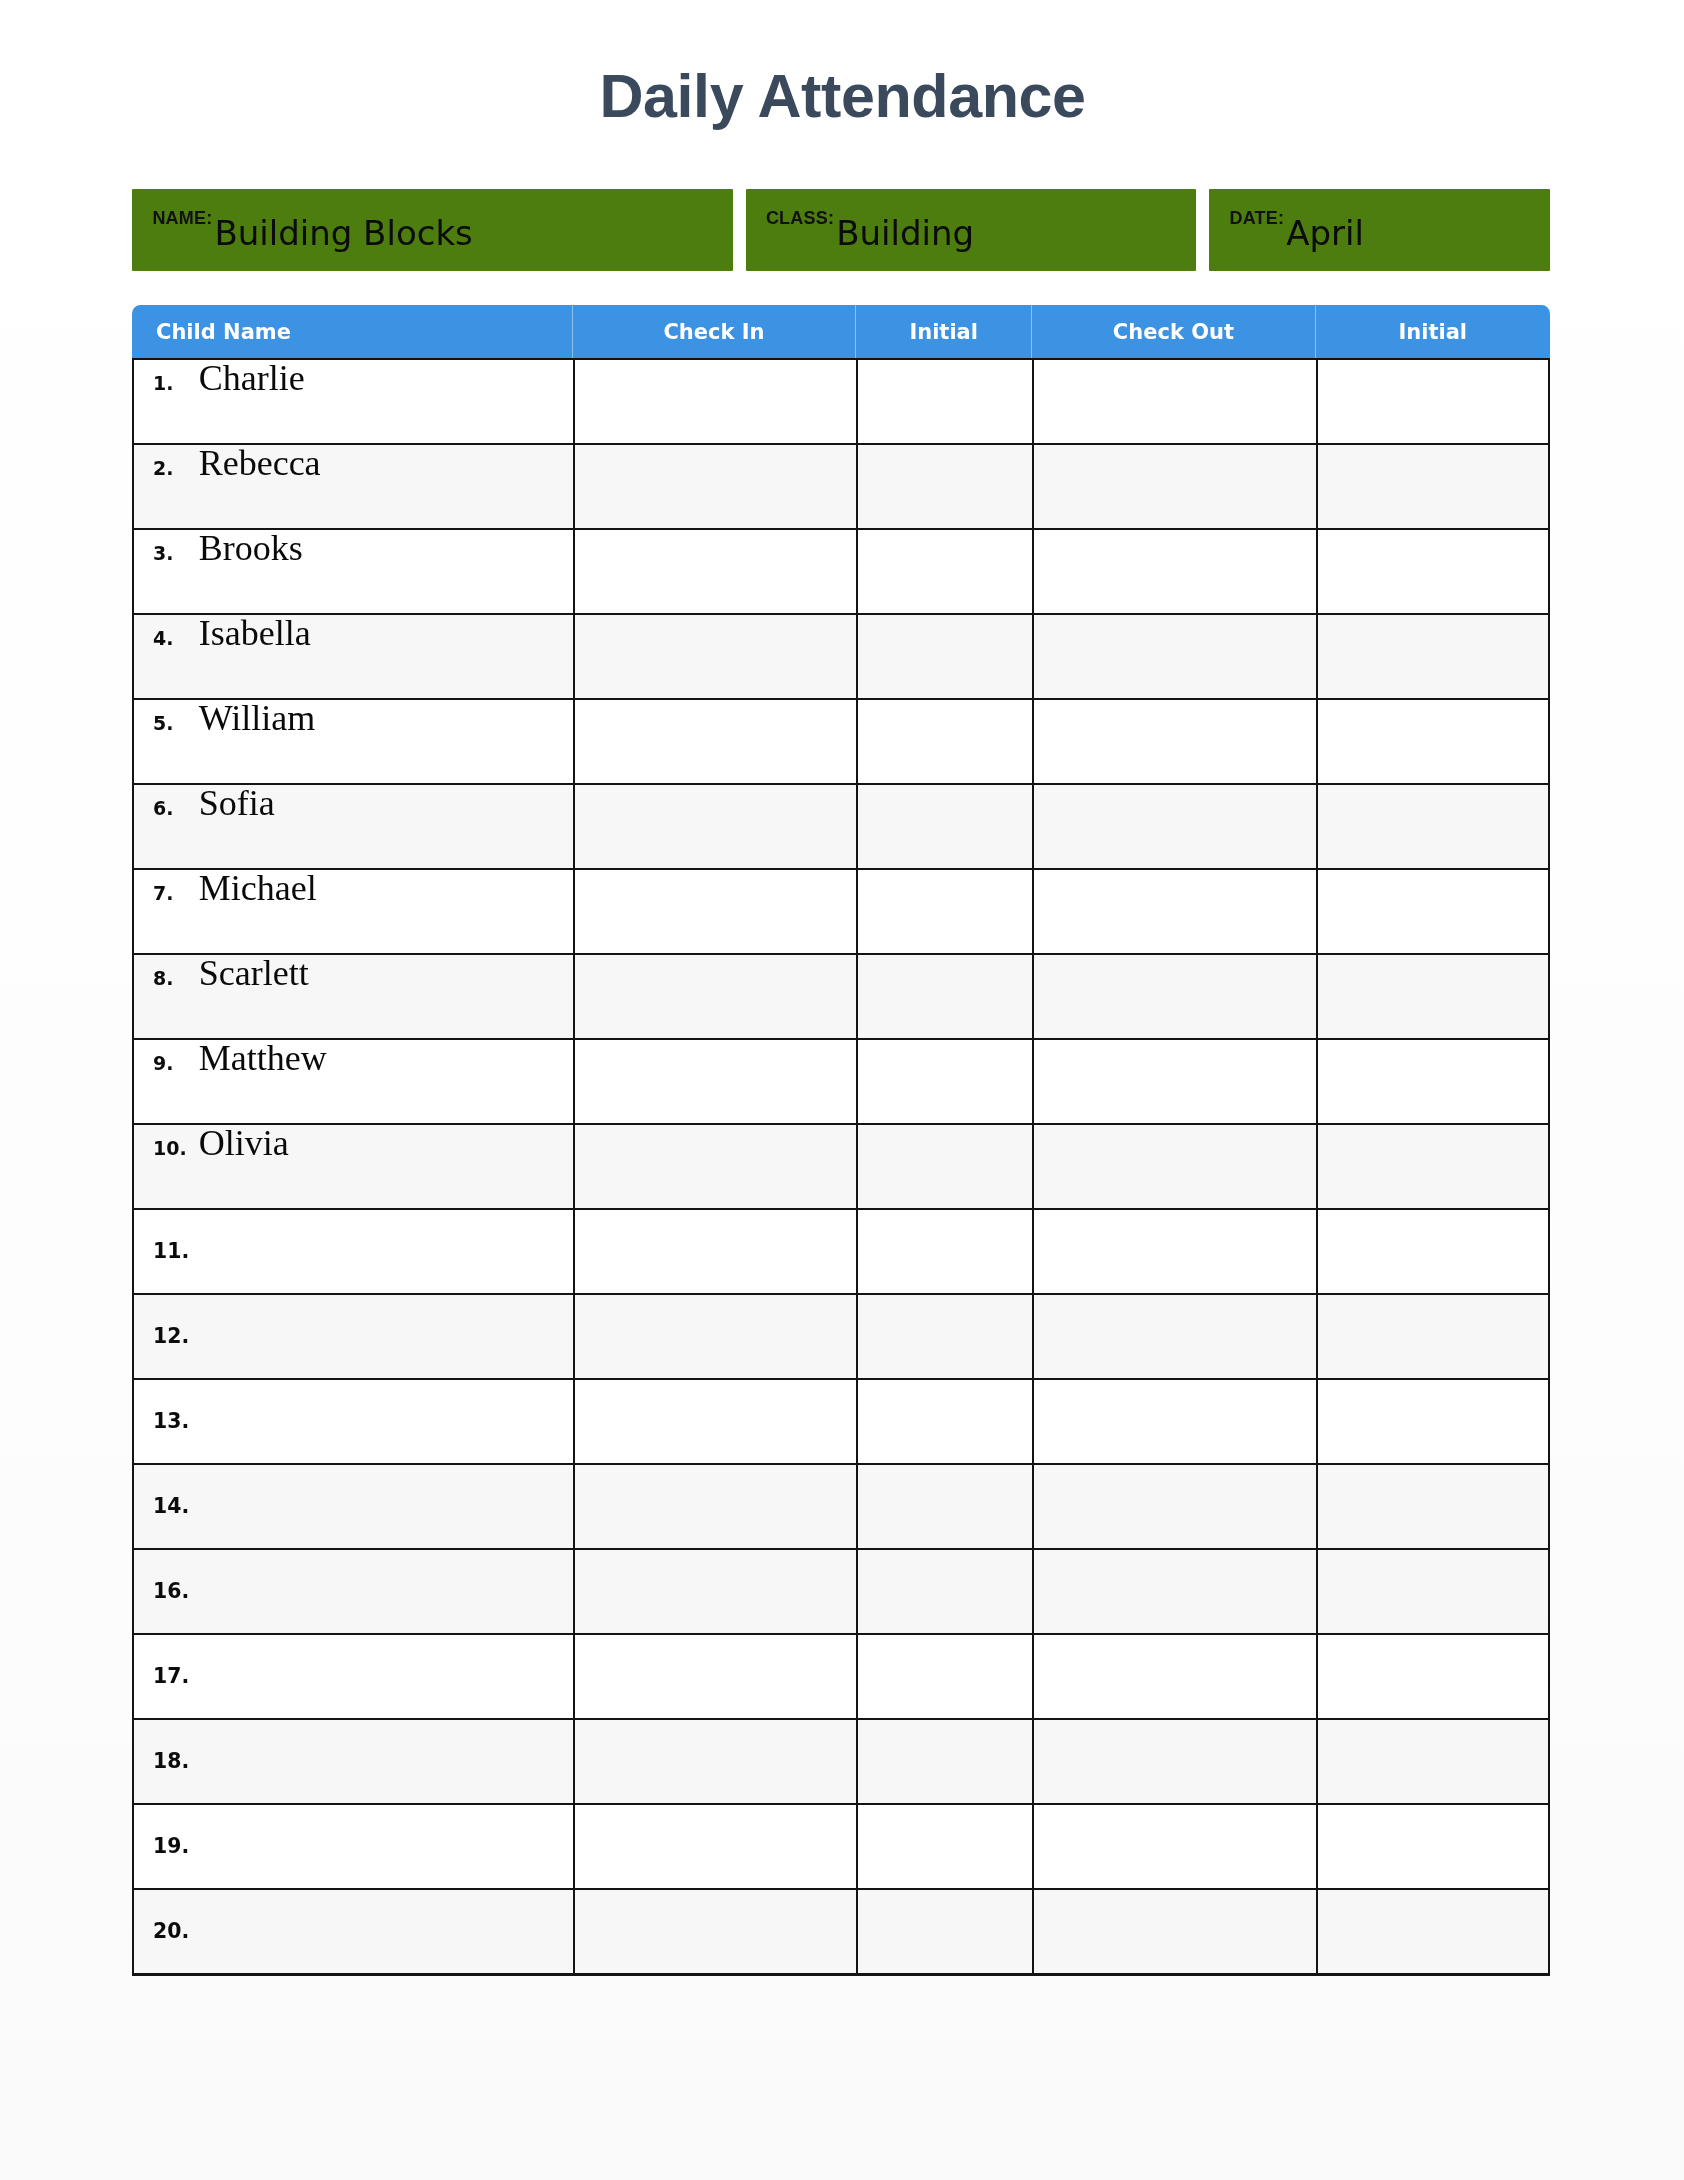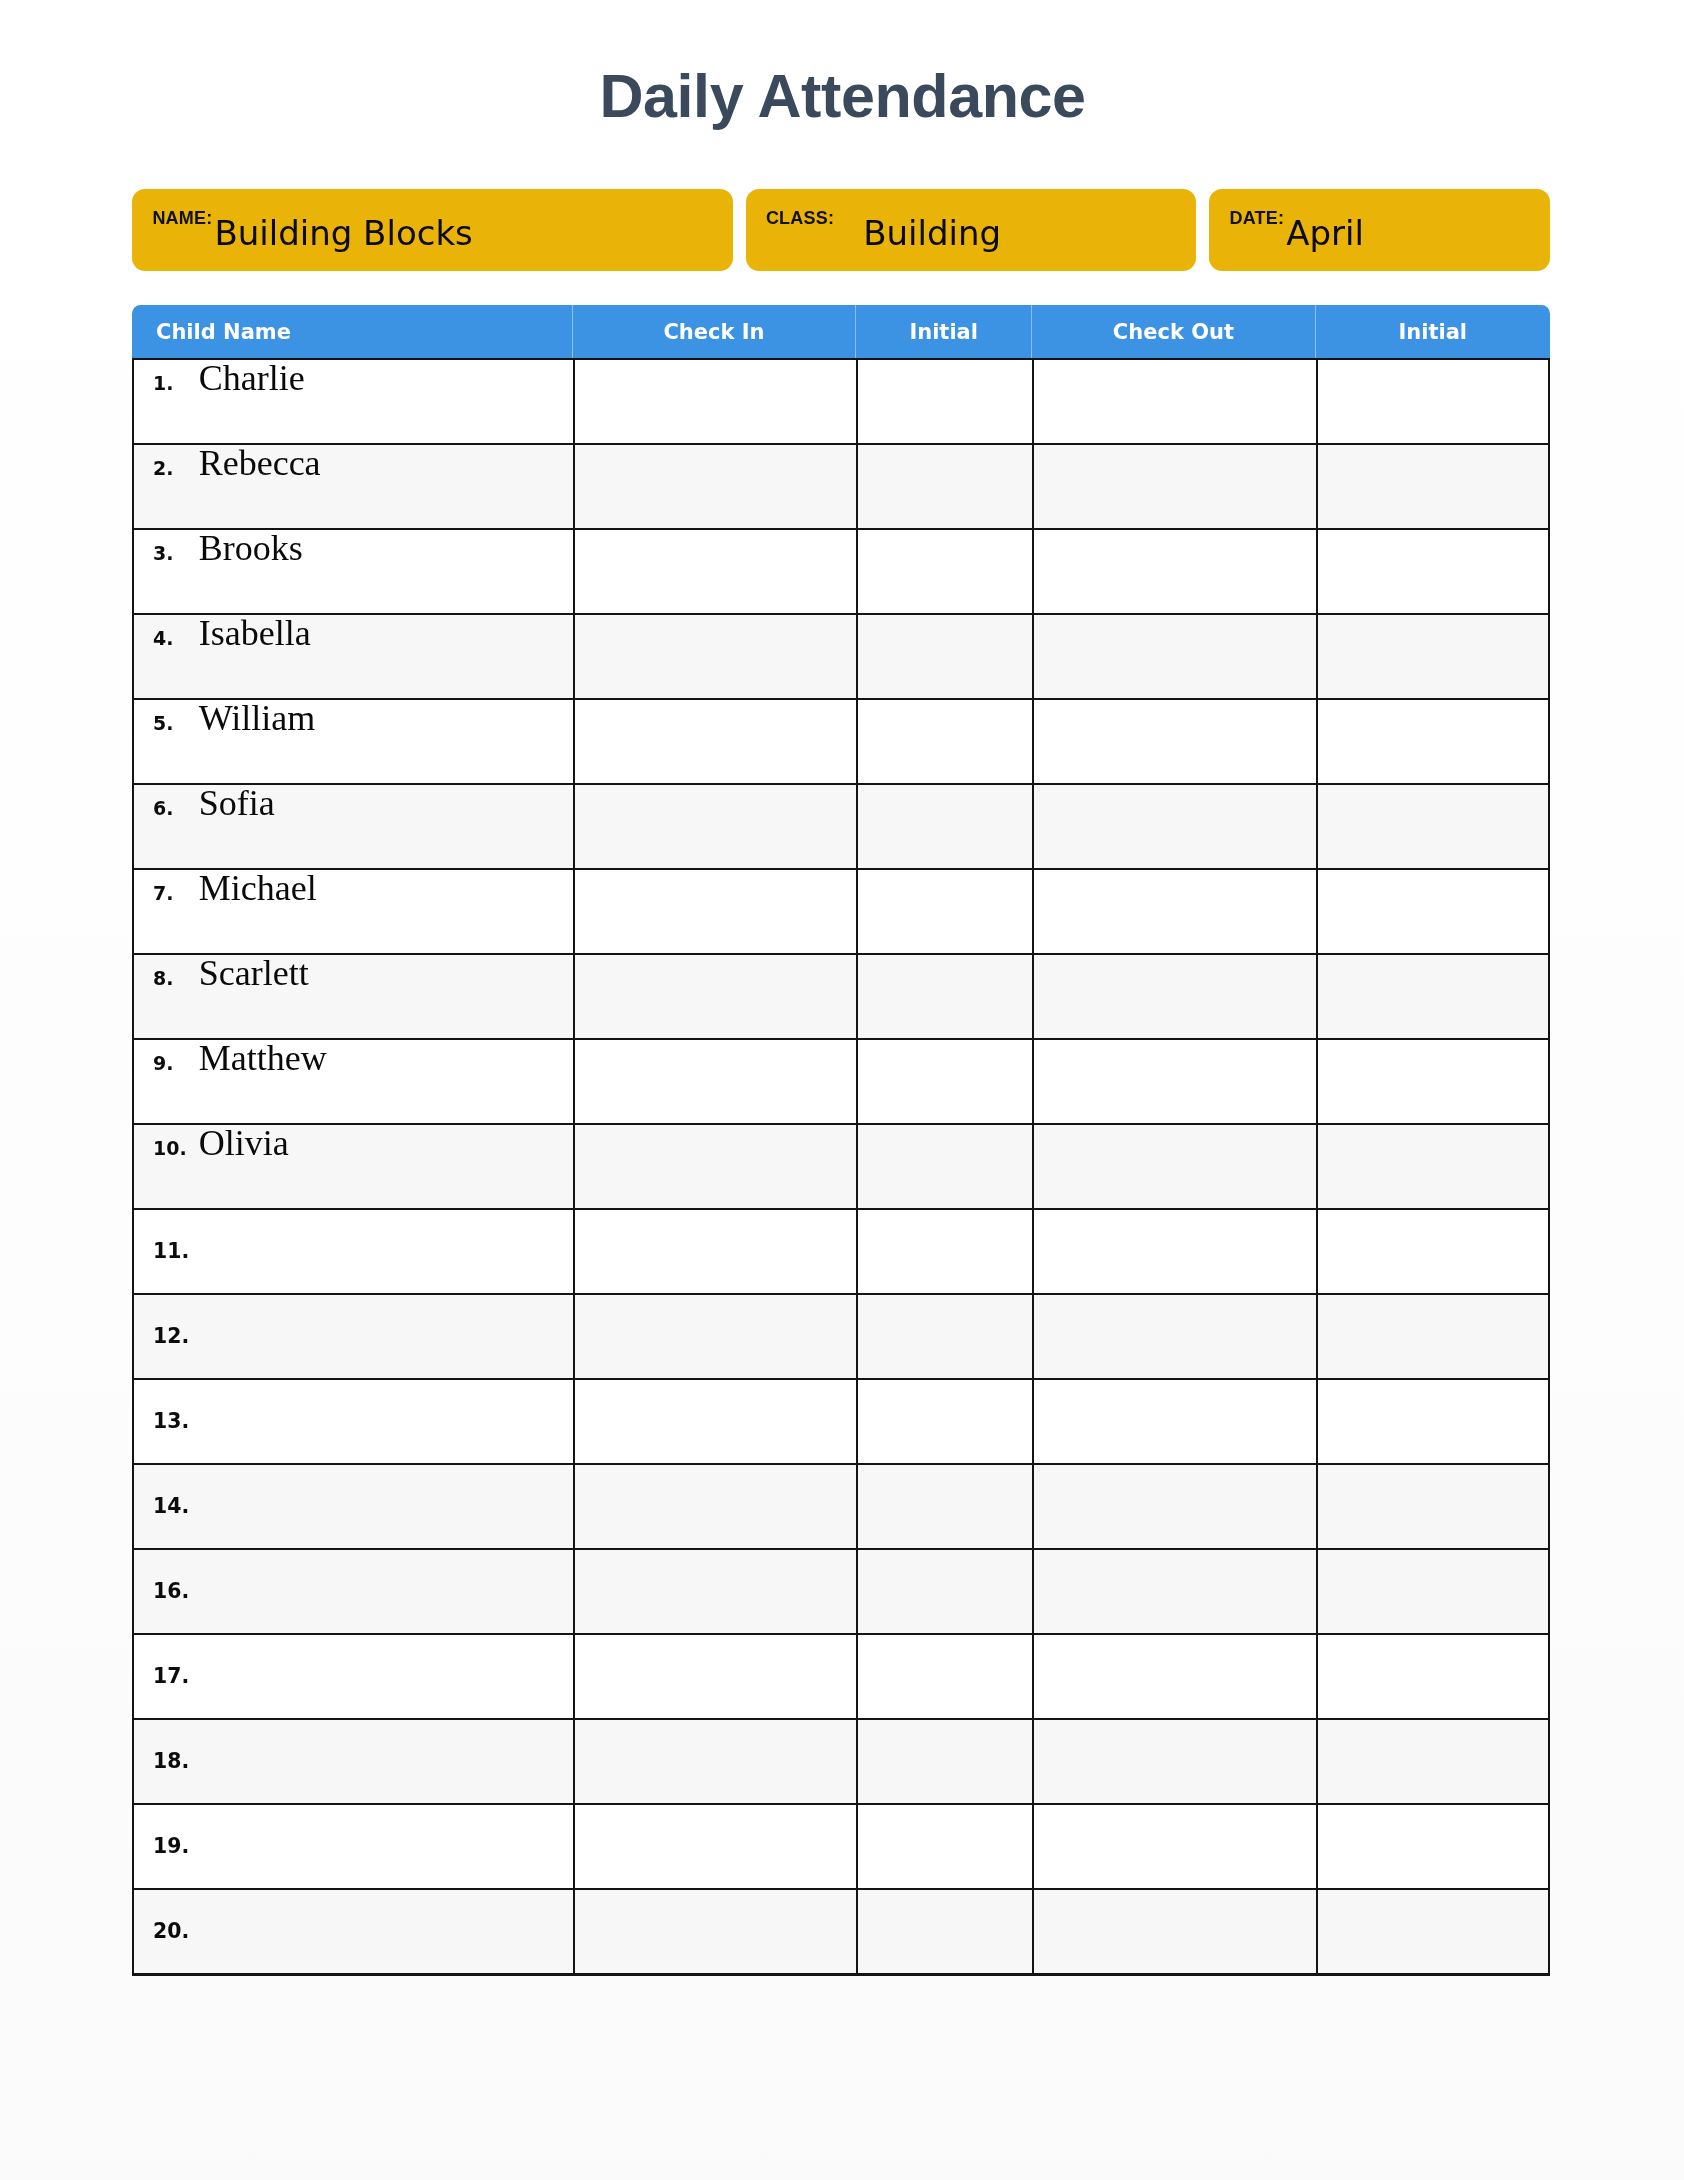--- a/index.html
+++ b/index.html
@@ -44,30 +44,30 @@
     position: absolute;
     left: 132px;
     top: 189px;
     width: 1418px;
     height: 82px;
     display: flex;
     align-items: stretch;
   }
 
   .info-box {
-    background: #eab308;
-    border-radius: 13px;
+    background: #4d7c0f;
+    border-radius: 1px;
     display: flex;
     align-items: center;
     padding: 0 0 0 20.4px;
     position: relative;
   }
 
   .info-box.name  { width: 601px; }
-  .info-box.klass { width: 451px; margin-left: 12.8px; gap: 27px; }
+  .info-box.klass { width: 451px; margin-left: 12.8px; }
   .info-box.date  { width: 341px; margin-left: 12.8px; }
 
   .info-label {
     font-family: "Liberation Sans", sans-serif;
     font-size: 18px;
     font-weight: 700;
     color: #111111;
     letter-spacing: 0.2px;
     align-self: flex-start;
     margin-top: 19px;

